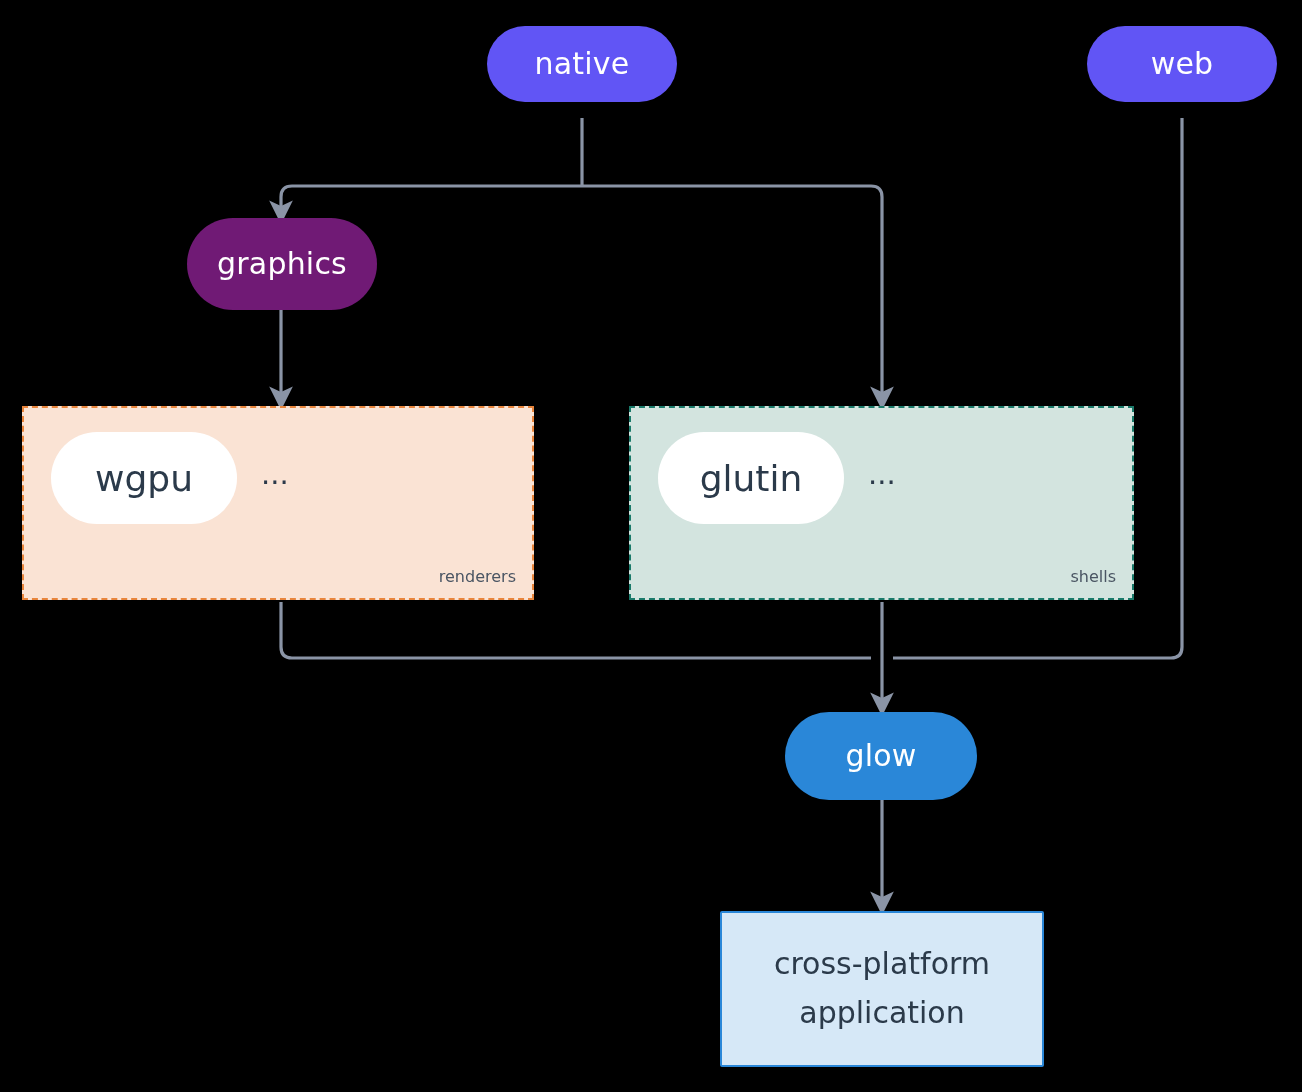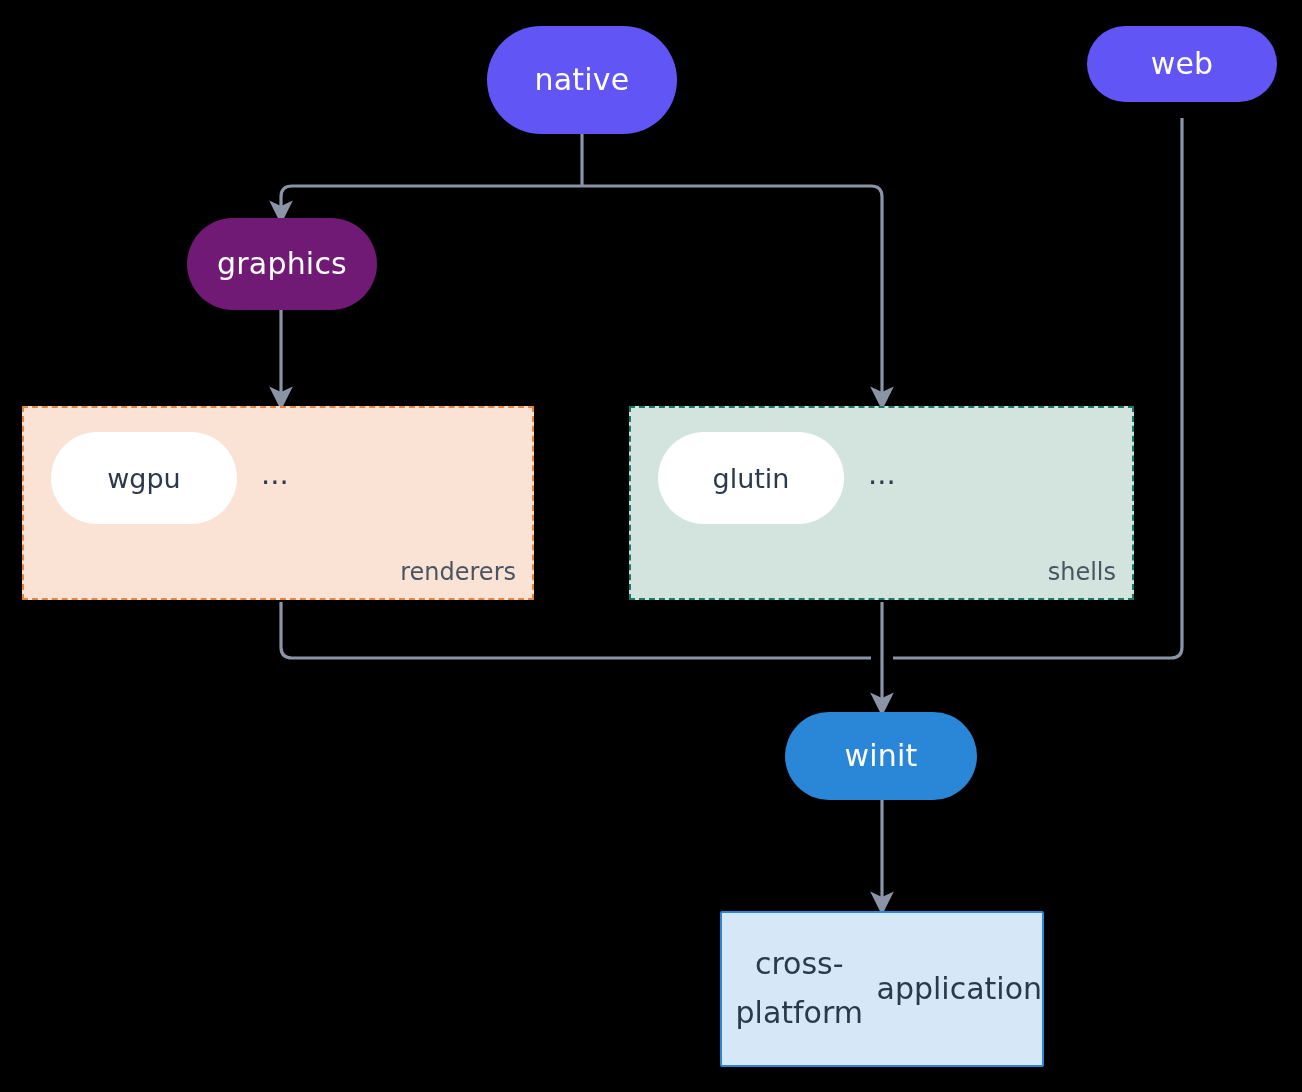--- a/index.html
+++ b/index.html
@@ -40,21 +40,21 @@
     border-radius: 999px;
     color: #ffffff;
     font-size: 30px;
     font-weight: 400;
     letter-spacing: 0.2px;
   }
   #node-native {
     left: 487px;
     top: 26px;
     width: 190px;
-    height: 108px;
+    height: 76px;
     background: #6155F5;
   }
   #node-web {
     left: 1087px;
     top: 26px;
     width: 190px;
     height: 76px;
     background: #6155F5;
   }
   #node-graphics {
@@ -107,46 +107,47 @@
     height: 92px;
     min-width: 186px;
     padding: 0 26px;
     box-sizing: border-box;
     background: #ffffff;
     border-radius: 999px;
     display: flex;
     align-items: center;
     justify-content: center;
     color: #2B3A4A;
-    font-size: 27px;
+    font-size: 36px;
   }
   .item-ellipsis {
     color: #2B3A4A;
     font-size: 29px;
     line-height: 1;
     padding-bottom: 8px;
   }
   .group-caption {
     position: absolute;
     right: 16px;
     bottom: 12px;
     color: #4A5563;
-    font-size: 24px;
+    font-size: 16px;
   }
   
   #node-application {
     left: 720px;
     top: 911px;
     width: 324px;
     height: 156px;
     background: #D6E8F7;
     border: 2px solid #2A87D8;
     border-radius: 2px;
     color: #2B3A4A;
     font-size: 30px;
+    flex-direction: column;
     line-height: 1.62;
   }
 </style>
 </head>
 <body>
 
 <div id="diagram-root">
 
   <svg id="edge-layer" viewBox="0 0 1302 1092" width="1302" height="1092" aria-hidden="true">
     <defs>
@@ -199,21 +200,21 @@
     <div class="group-items">
       <div class="item-pill">
         <span>glutin</span>
       </div>
       <div class="item-ellipsis">...</div>
     </div>
     <div class="group-caption">shells</div>
   </div>
 
   <div class="node pill-node" id="node-iced">
-    <span>winit</span>
+    <span>glow</span>
   </div>
 
   <div class="node" id="node-application">
     <span>cross-platform</span>
     <span>application</span>
   </div>
 
 </div>
 
 </body></html>

